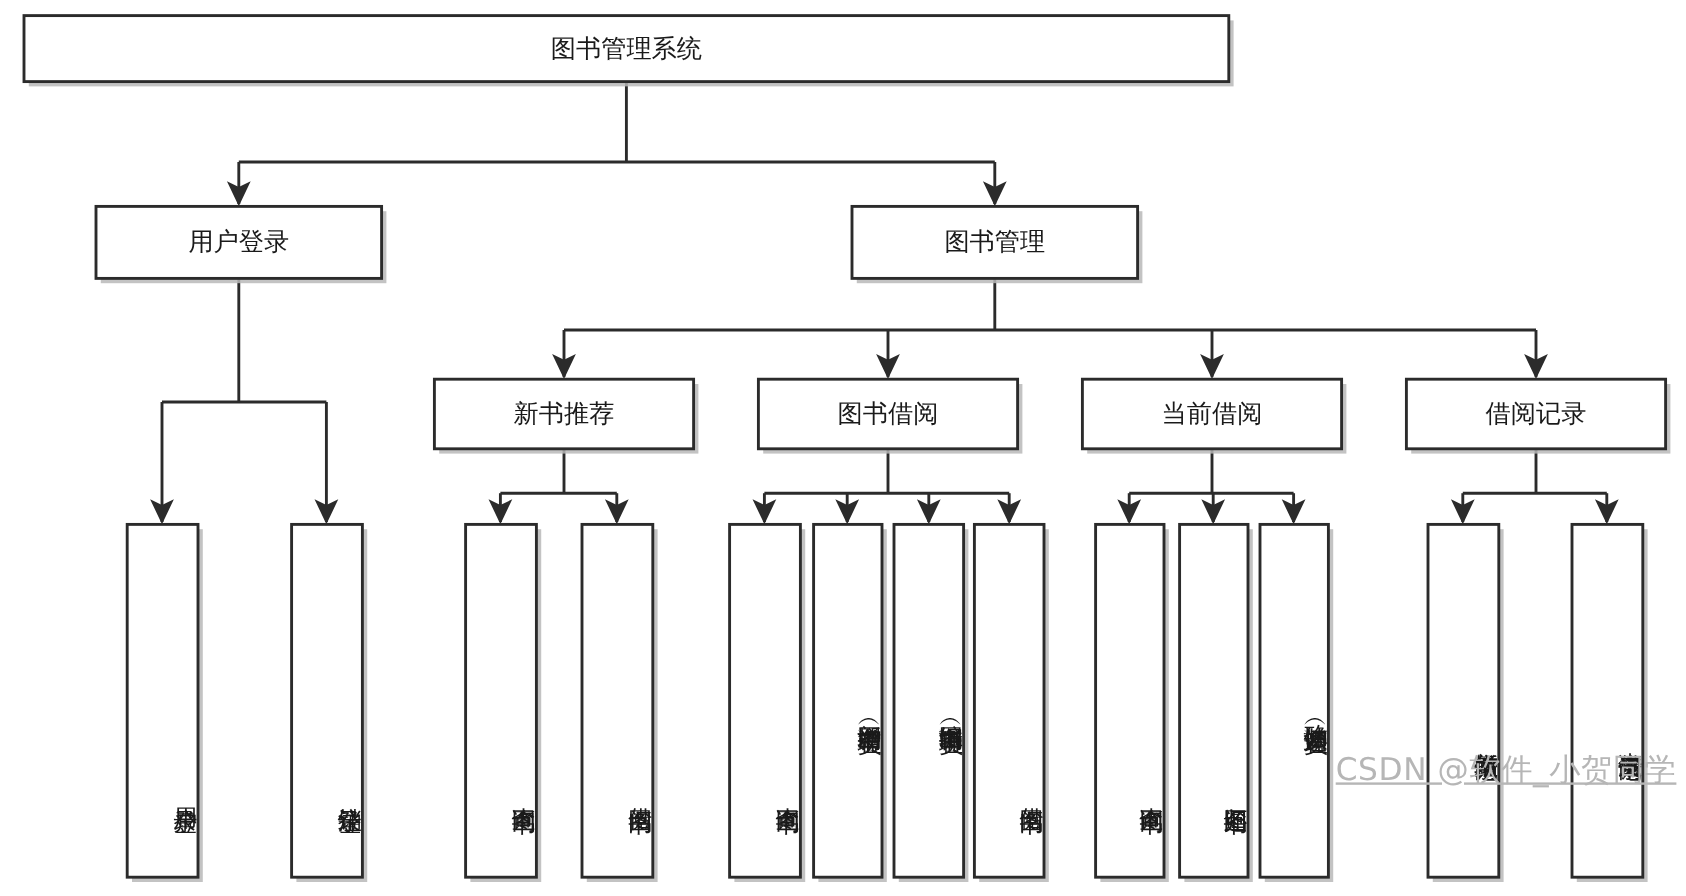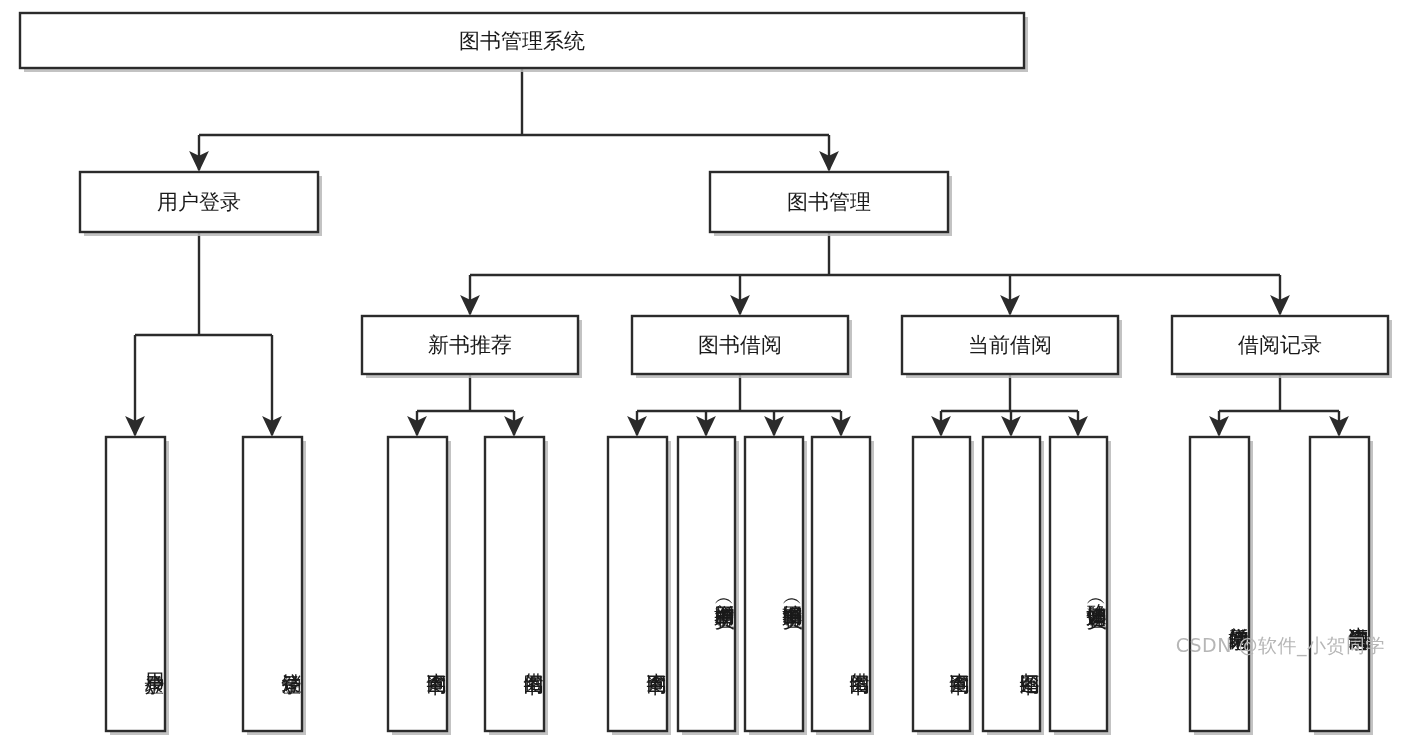--- a/index.html
+++ b/index.html
@@ -65,27 +65,28 @@
     text-orientation: upright;
     letter-spacing: 1px;
     white-space: nowrap;
     pointer-events: none;
     display: flex;
     align-items: flex-start;
     justify-content: center;
   }
   .watermark {
     position: absolute;
-    right: 20px;
+    right: 8px;
     bottom: 6px;
     font-family: "DejaVu Sans", "Liberation Sans", sans-serif;
-    font-size: 19px;
+    font-size: 26px;
     color: #b6b6b6;
     letter-spacing: 0.5px;
     white-space: nowrap;
+    text-decoration: underline;
   }
 </style>
 </head>
 <body>
 
 <div id="diagram-root">
 
   <svg class="flow" viewBox="0 0 1405 747">
     <defs>
       <marker id="arrow" viewBox="0 0 12 12" refX="10.5" refY="6" markerWidth="9" markerHeight="9" orient="auto-start-reverse">

